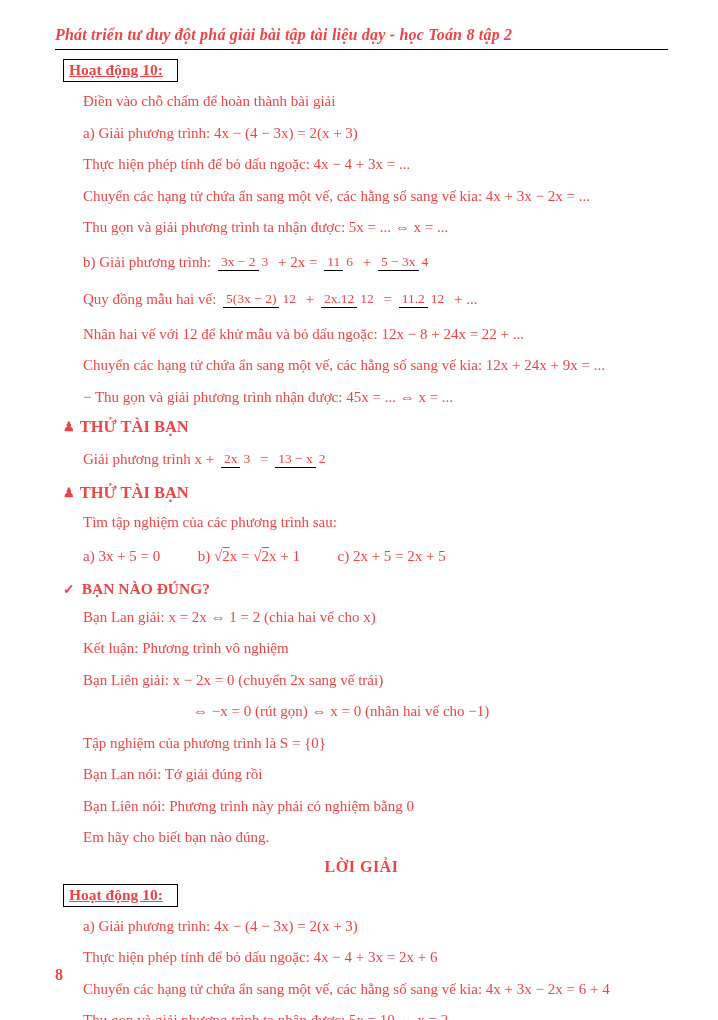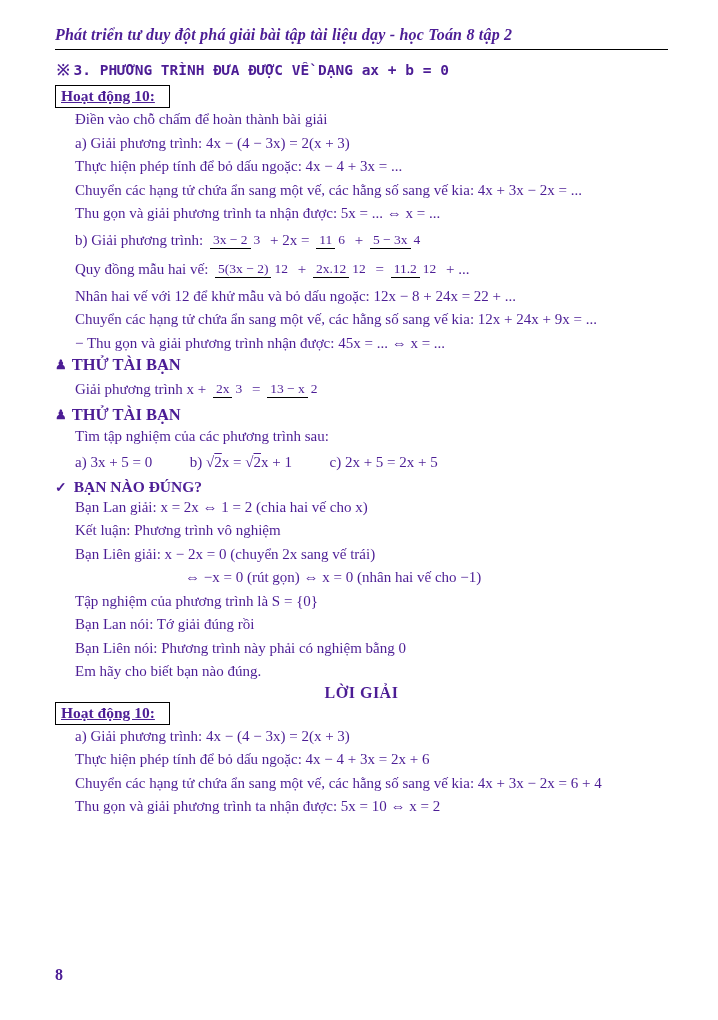--- a/index.html
+++ b/index.html
@@ -1,32 +1,32 @@
 <!DOCTYPE html>
 <html><head>
 <meta charset="utf-8">
 <style>
   html,body { margin:0; padding:0; background:#e8e8e8; }
   .page {
     position:relative; width:718px; height:1020px; margin:0 auto;
-    background:#ffffff; color:#4c1d95; box-sizing:border-box;
+    background:#ffffff; color:#ef4444; box-sizing:border-box;
     padding:26px 50px 0 55px; overflow:hidden;
     font-family:"Liberation Serif", serif;
   }
   .running-head {
     font-style:italic; font-weight:bold; font-size:16px;
     padding-bottom:5px; border-bottom:1.6px solid #000; margin-bottom:9px;
     letter-spacing:0.2px;
   }
   .section-heading {
     font-family:"DejaVu Sans Mono", monospace;
     font-weight:bold; font-size:14.5px; margin:2px 0 6px 2px;
   }
   .section-heading .marker { margin-right:4px; font-family:"Liberation Serif", serif; font-size:15px; }
-  .content p, .content div { margin:0; }
+  .content p, .content div { margin:8px; }
   .line { font-size:15px; line-height:23.5px; padding-left:20px; }
   .line.math { padding-top:3px; padding-bottom:3px; display:flex; align-items:center; flex-wrap:wrap; white-space:pre-wrap; }
   .frac {
     display:inline-flex; flex-direction:row; text-align:center;
     vertical-align:middle; line-height:1.2; font-size:13.5px; margin:0 3px;
   }
   .frac .num { border-bottom:1.2px solid #000; padding:0 3px; }
   .frac .den { padding:0 3px; }
   .sqrt .ol { text-decoration:overline; }
   .boxwrap { margin:4px 0 5px 0; }
@@ -40,23 +40,20 @@
   .check-heading { font-weight:bold; font-size:15.5px; margin:3px 0 3px 0; }
   .check { margin-right:7px; font-size:14px; }
   .center-heading { text-align:center; font-weight:bold; font-size:16px; margin:10px 0 8px 0; letter-spacing:0.5px; }
   .page-number { position:absolute; left:55px; bottom:36px; font-weight:bold; font-size:16px; }
 </style>
 </head>
 <body>
 
 <div class="page">
   <div class="running-head">Phát triển tư duy đột phá giải bài tập tài liệu dạy - học Toán 8 tập 2</div>
-  <div class="section-heading">
-    <span class="marker">※</span><span>3. PHƯƠNG TRÌNH ĐƯA ĐƯỢC VỀ DẠNG ax + b = 0</span>
-  </div>
   <div class="content">
       <div class="boxwrap"><span class="box">Hoạt động 10:</span></div>
       <p class="line">Điền vào chỗ chấm để hoàn thành bài giải</p>
       <p class="line">a) Giải phương trình: 4x − (4 − 3x) = 2(x + 3)</p>
       <p class="line">Thực hiện phép tính để bỏ dấu ngoặc: 4x − 4 + 3x = ...</p>
       <p class="line">Chuyển các hạng tử chứa ẩn sang một vế, các hằng số sang vế kia: 4x + 3x − 2x = ...</p>
       <p class="line">Thu gọn và giải phương trình ta nhận được: 5x = ... ⇔ x = ...</p>
       <p class="line math">b) Giải phương trình: <span class="frac"><span class="num">3x − 2</span><span class="den">3</span></span> + 2x = <span class="frac"><span class="num">11</span><span class="den">6</span></span> + <span class="frac"><span class="num">5 − 3x</span><span class="den">4</span></span></p>
       <p class="line math">Quy đồng mẫu hai vế: <span class="frac"><span class="num">5(3x − 2)</span><span class="den">12</span></span> + <span class="frac"><span class="num">2x.12</span><span class="den">12</span></span> = <span class="frac"><span class="num">11.2</span><span class="den">12</span></span> + ...</p>
       <p class="line">Nhân hai vế với 12 để khử mẫu và bỏ dấu ngoặc: 12x − 8 + 24x = 22 + ...</p>

